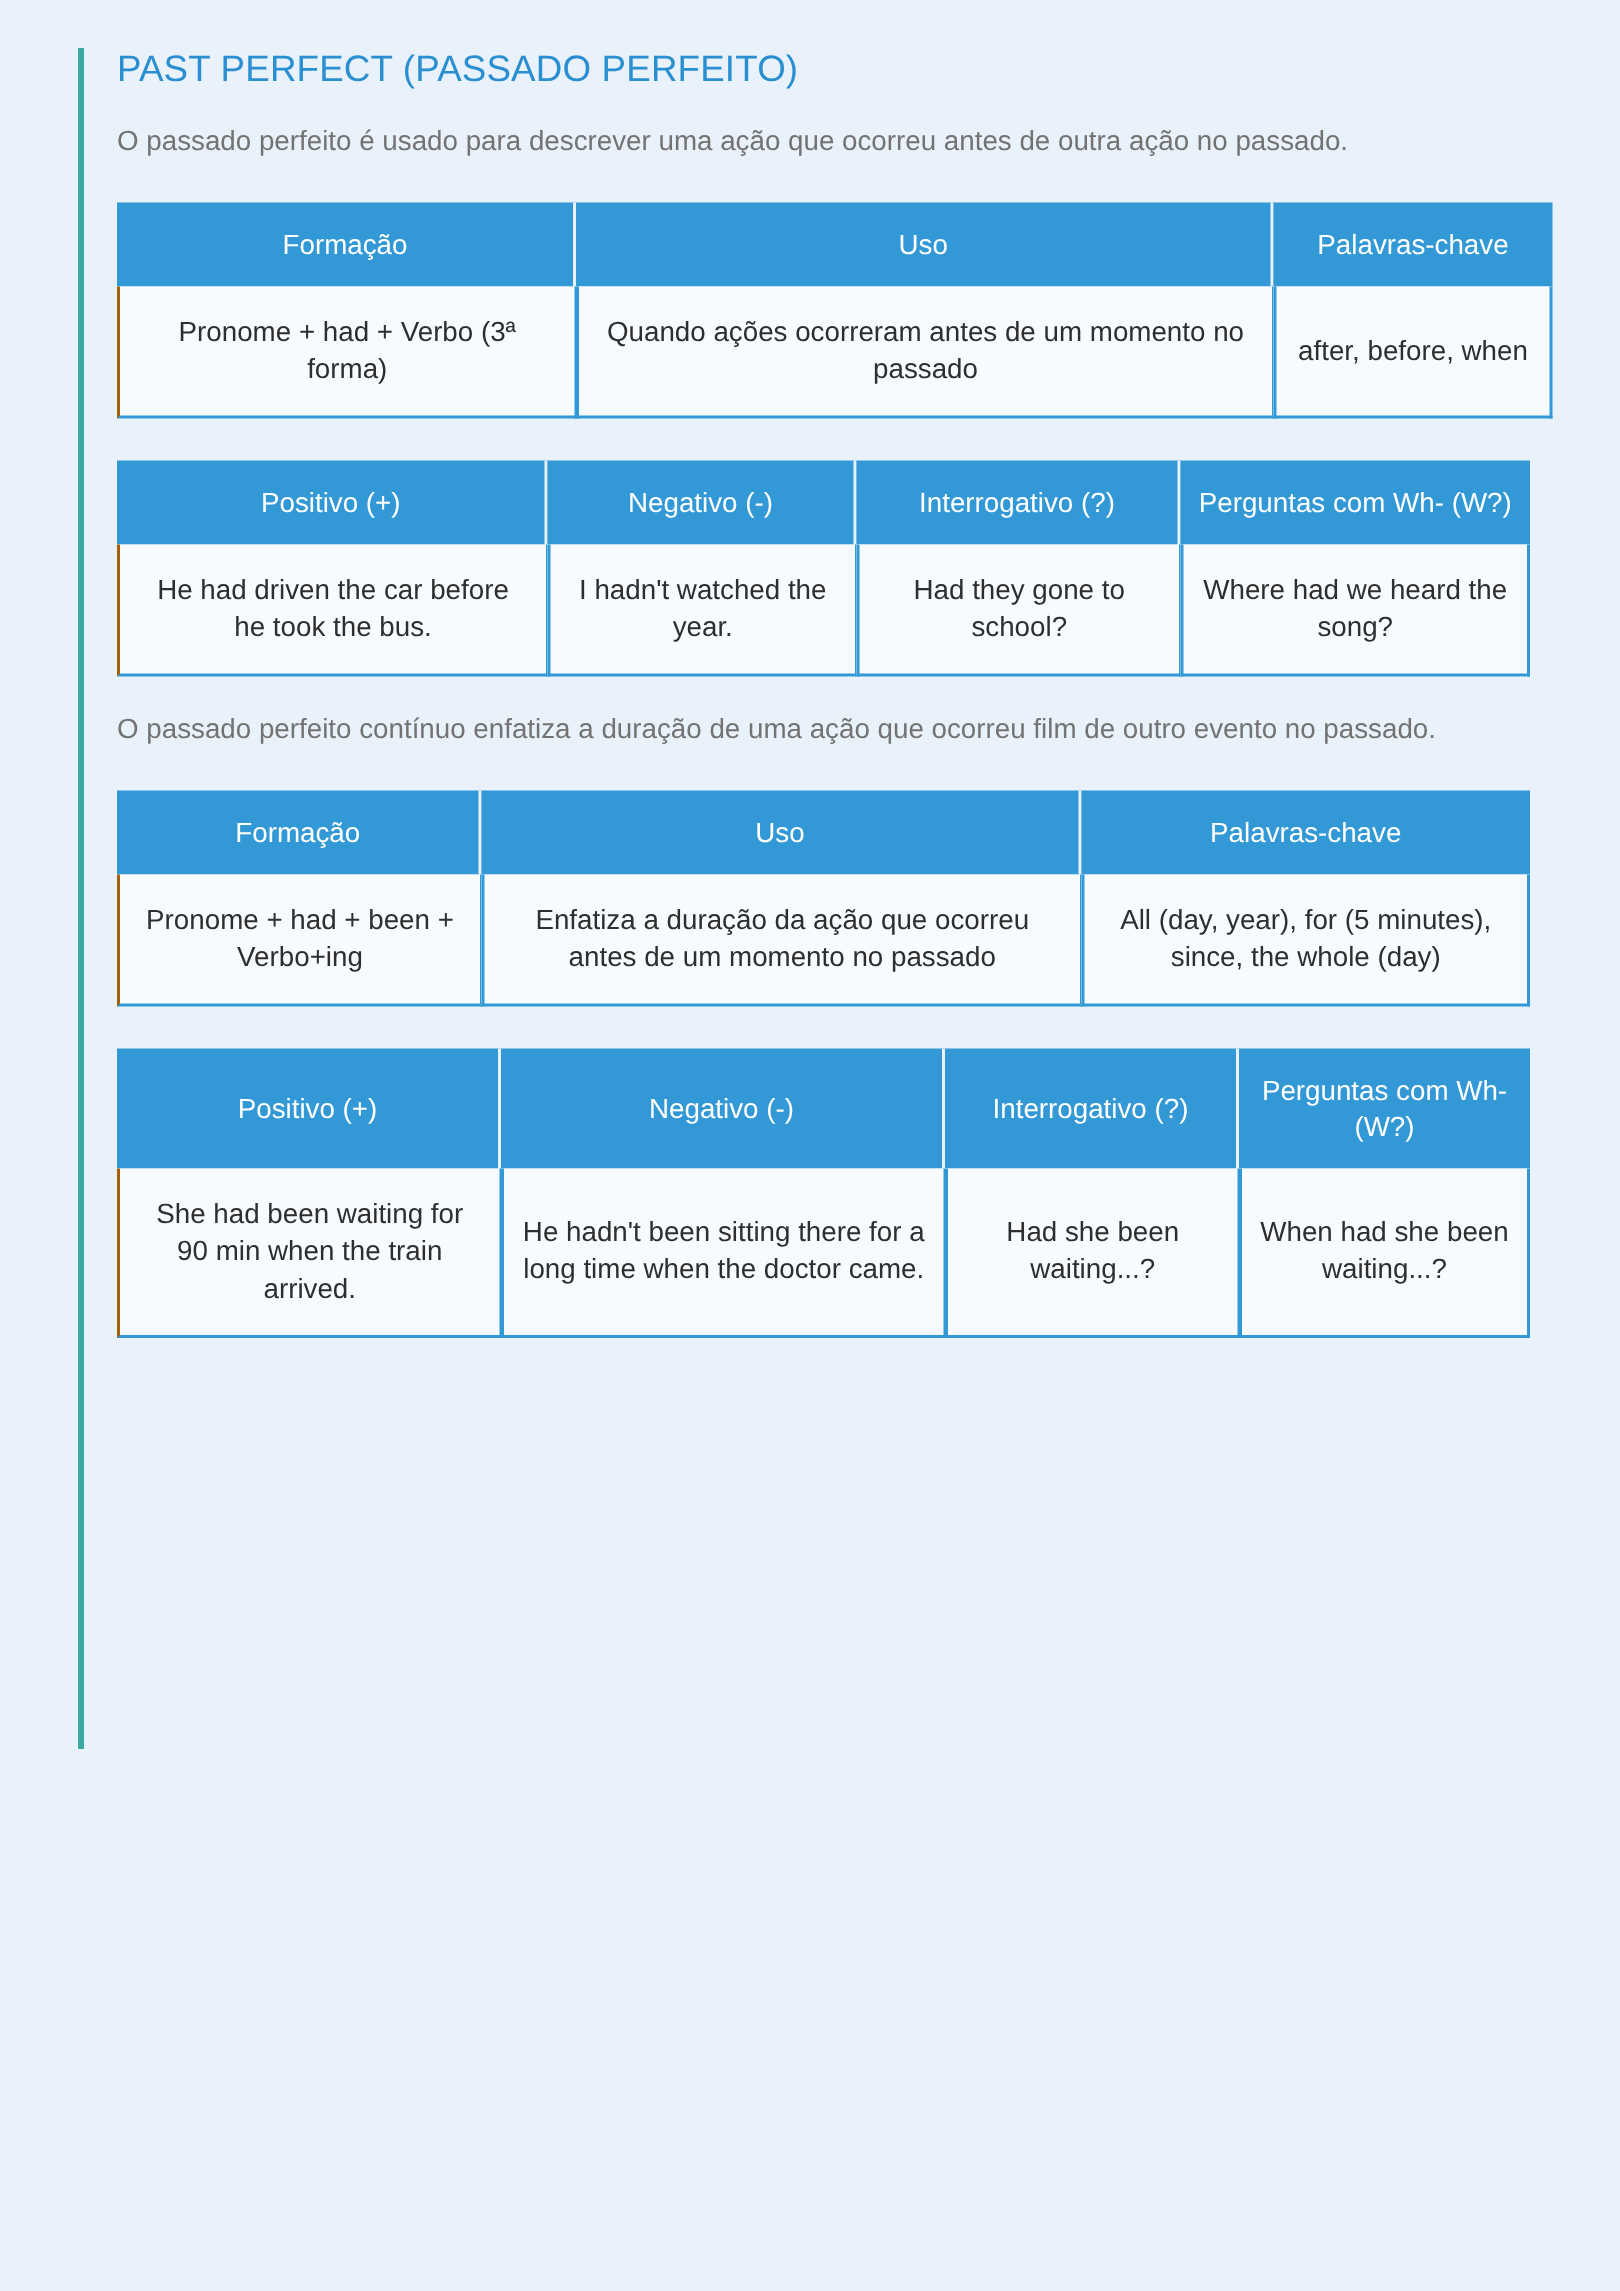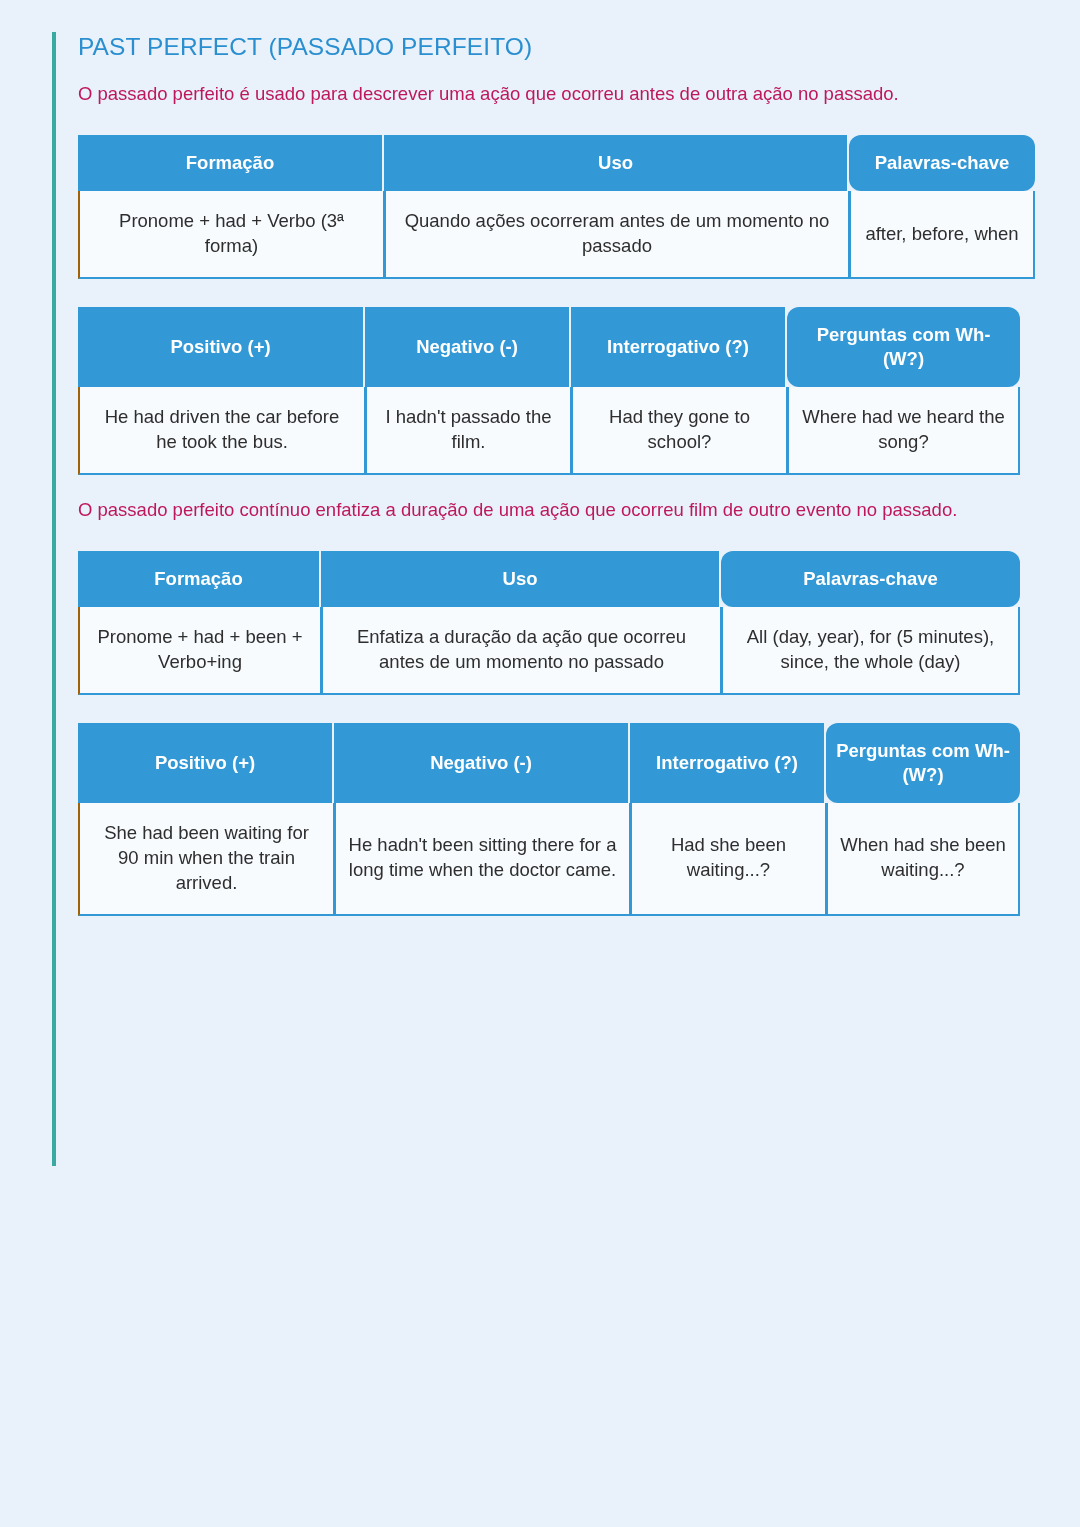--- a/index.html
+++ b/index.html
@@ -42,45 +42,44 @@
     font-weight: 400;
     color: #2a8fd0;
     margin: 0 0 18px 0;
     padding: 0;
     letter-spacing: 0.1px;
     line-height: 1.2;
   }
   .section-desc {
     font-size: 18.5px;
     line-height: 1.6;
-    color: #be185d;
+    color: #737373;
     margin: 0 0 26px 0;
     max-width: 920px;
   }
   table.grammar-table {
     border-collapse: separate;
     border-spacing: 0;
     width: 942px;
     margin: 0 0 20px 0;
     table-layout: fixed;
   }
   table.grammar-table th {
     background: #3399d6;
     color: #ffffff;
-    font-weight: 700;
+    font-weight: 400;
     font-size: 18.5px;
     padding: 16px 10px;
     text-align: center;
     border-right: 2px solid #e9f1fa;
     line-height: 1.3;
     vertical-align: middle;
   }
   table.grammar-table th:last-child {
     border-right: none;
-    border-radius: 12px;
   }
   table.grammar-table td {
     background: #f7fbfe;
     color: #2e2e2e;
     font-size: 18.5px;
     padding: 18px 12px;
     text-align: center;
     border: 2px solid #3399d6;
     border-top: none;
     border-right: 1px solid #3399d6;
@@ -159,21 +158,21 @@
           <tr>
             <th>Positivo (+)</th>
             <th>Negativo (-)</th>
             <th>Interrogativo (?)</th>
             <th>Perguntas com Wh- (W?)</th>
           </tr>
         </thead>
         <tbody>
           <tr>
             <td>He had driven the car before he took the bus.</td>
-            <td>I hadn't passado the film.</td>
+            <td>I hadn't watched the year.</td>
             <td>Had they gone to school?</td>
             <td>Where had we heard the song?</td>
           </tr>
         </tbody>
       </table>
     </div>
 
     <div class="section">
       <p class="section-desc">O passado perfeito contínuo enfatiza a duração de uma ação que ocorreu film de outro evento no passado.</p>
 

